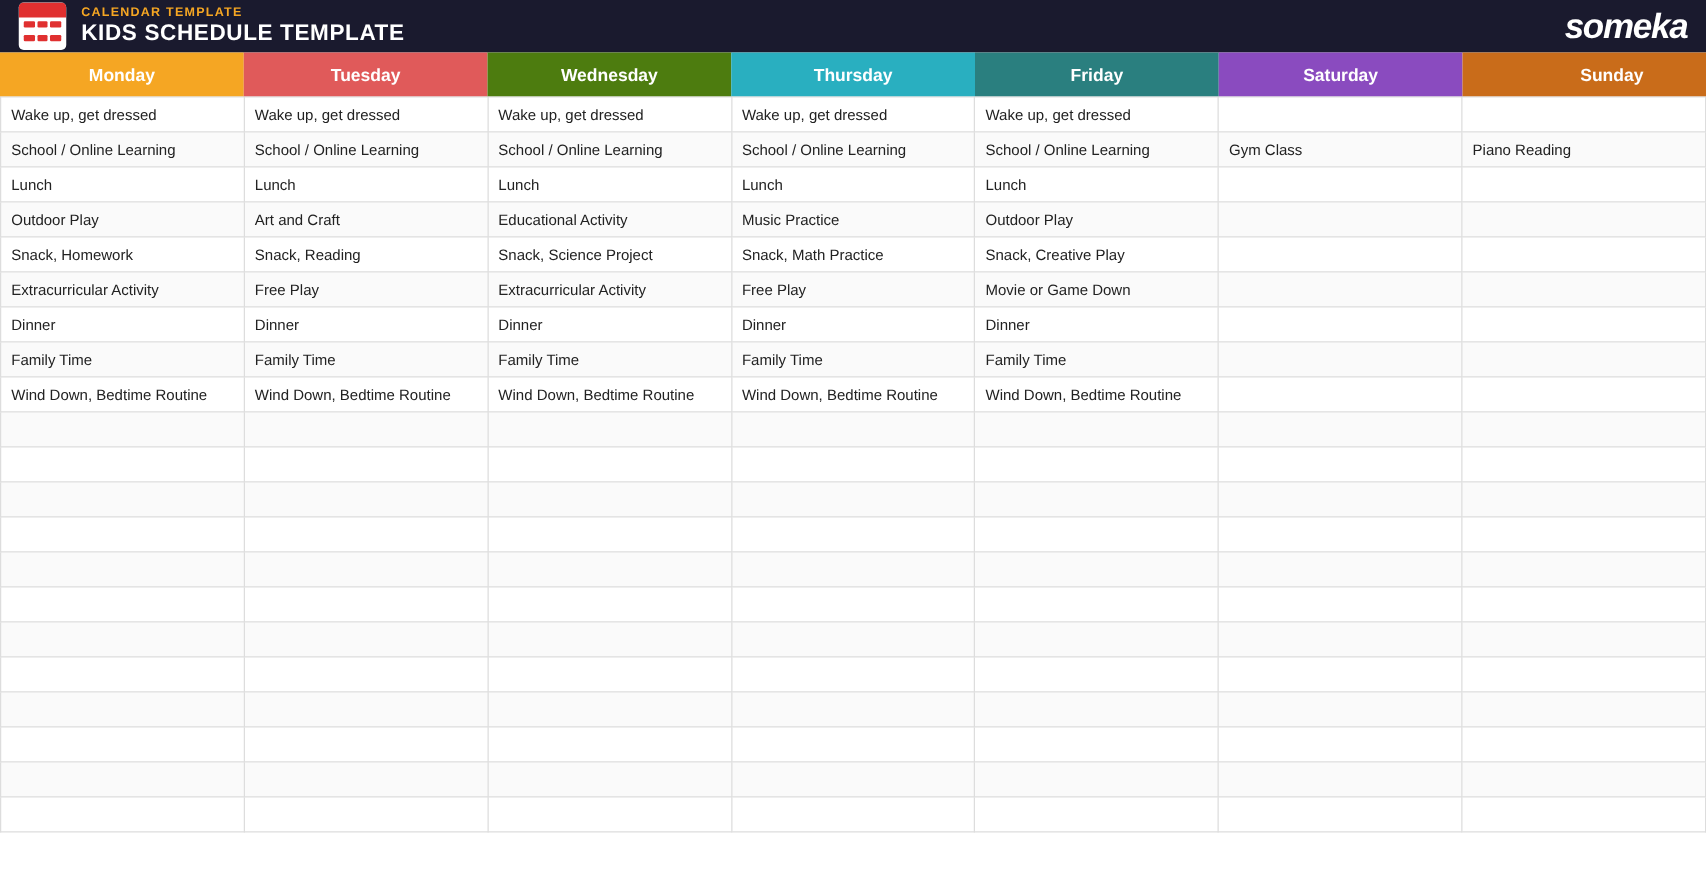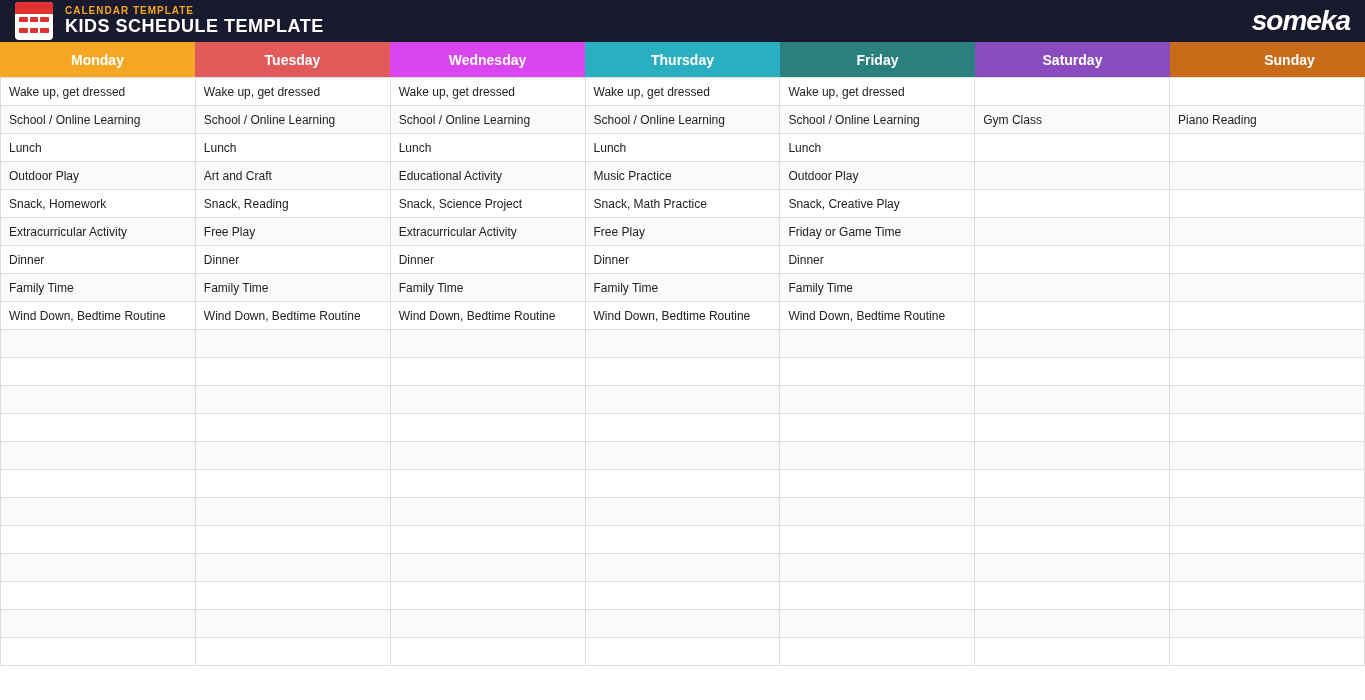--- a/index.html
+++ b/index.html
@@ -80,21 +80,21 @@
     .day-header {
       display: flex;
       align-items: center;
       justify-content: center;
       font-size: 14px;
       font-weight: bold;
       color: #fff;
     }
     .day-monday    { background: #f5a623; }
     .day-tuesday   { background: #e05a5a; }
-    .day-wednesday { background: #d946ef; text-align: right; }
+    .day-wednesday { background: #4d7c0f; text-align: right; }
     .day-thursday  { background: #29afc0; }
     .day-friday    { background: #2a7f7f; }
     .day-saturday  { background: #8a4bbf; }
     .day-sunday    { background: #c96c1a; padding-left: 44px; }
 
     
     .schedule-table {
       width: 100%;
       border-collapse: collapse;
     }
@@ -196,21 +196,21 @@
         <td>Snack, Math Practice</td>
         <td>Snack, Creative Play</td>
         <td class="empty"></td>
         <td class="empty"></td>
       </tr>
       <tr>
         <td>Extracurricular Activity</td>
         <td>Free Play</td>
         <td>Extracurricular Activity</td>
         <td>Free Play</td>
-        <td>Friday or Game Time</td>
+        <td>Movie or Game Down</td>
         <td class="empty"></td>
         <td class="empty"></td>
       </tr>
       <tr>
         <td>Dinner</td>
         <td>Dinner</td>
         <td>Dinner</td>
         <td>Dinner</td>
         <td>Dinner</td>
         <td class="empty"></td>

